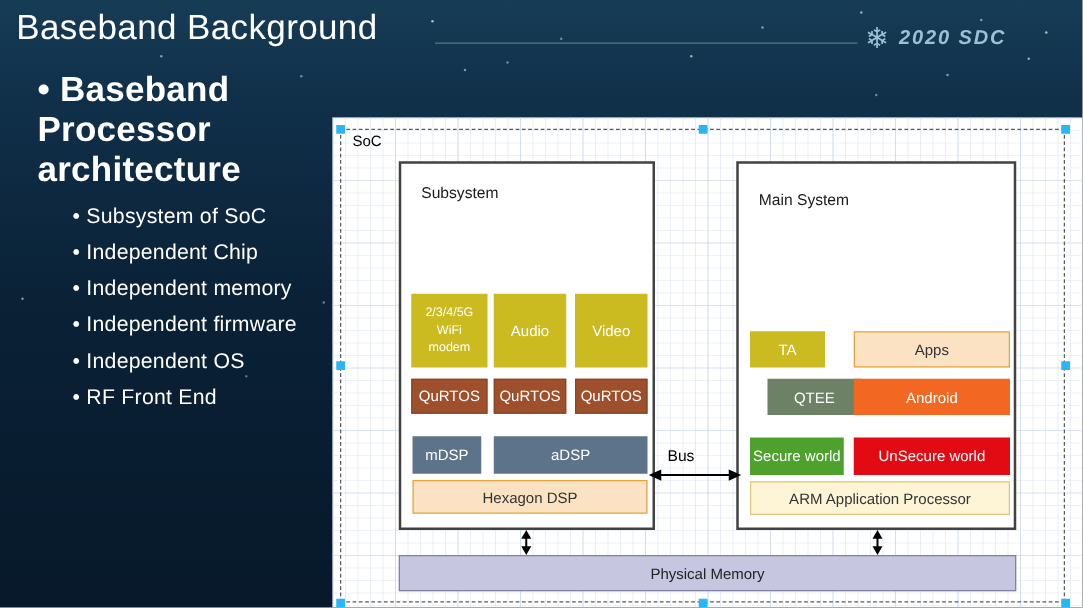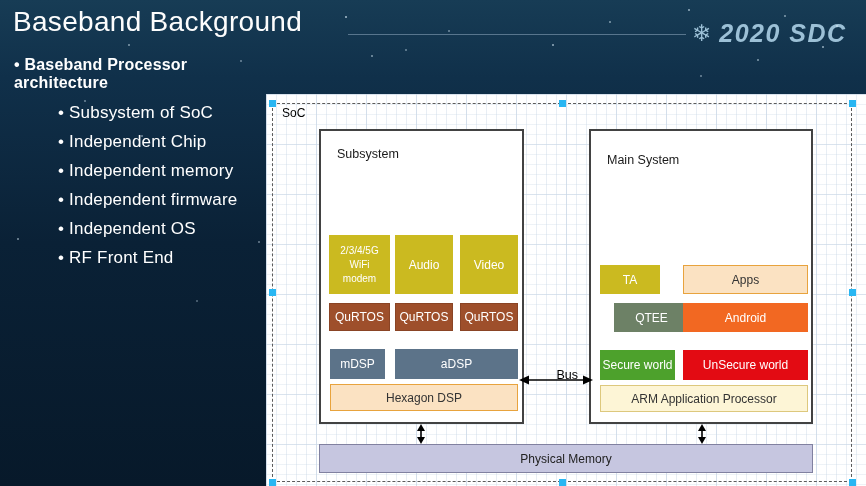--- a/index.html
+++ b/index.html
@@ -10,25 +10,25 @@
   .star { position:absolute; background:#cfe3ef; border-radius:50%; pointer-events:none; }
 
   .page-title { position:absolute; left:13px; top:6px; color:#fdfdfd; font-size:28px;
                 font-weight:400; letter-spacing:.3px; }
   .title-rule { position:absolute; left:348px; top:34px; width:338px; height:1px;
                 background:rgba(170,195,215,.45); }
 
   .logo { position:absolute; left:692px; top:19px; display:flex; align-items:center; gap:8px;
           color:#9cc0d6; }
   .logo .flake { font-size:23px; line-height:1; }
-  .logo .ltext { font-size:25px; font-weight:700; font-style:italic; letter-spacing:1.5px;
+  .logo .ltext { font-size:16px; font-weight:700; font-style:italic; letter-spacing:1.5px;
                  font-family:"Liberation Sans", sans-serif; }
 
   .bullets { position:absolute; left:14px; top:56px; color:#ffffff; width:250px; }
-  .l1 { font-size:16px; font-weight:600; letter-spacing:.2px; }
+  .l1 { font-size:28px; font-weight:600; letter-spacing:.2px;margin-left:16px; }
   .l1::before { content:"• "; }
   .l2 { list-style:none; margin:11px 0 0 44px; }
   .l2 li { font-size:17px; margin-bottom:9px; letter-spacing:.2px; }
   .l2 li::before { content:"• "; }
 
   
   .canvas { position:absolute; left:266px; top:94px; width:600px; height:392px; background:#ffffff;
     background-image:
       linear-gradient(to right, rgba(205,218,232,.45) 1px, transparent 1px),
       linear-gradient(to bottom, rgba(205,218,232,.35) 1px, transparent 1px),
@@ -57,21 +57,21 @@
   .qtee     { background:#6d8166; }
   .android  { background:#f26822; }
   .secure   { background:#4da12c; }
   .unsecure { background:#e30b13; }
   .cream    { background:#fdf5d6; border:1px solid #ddc87d; }
 
   .pm { position:absolute; left:53px; top:350px; width:494px; height:29px; background:#c6c6e0;
         border:1px solid #8181a0; display:flex; align-items:center; justify-content:center;
         font-size:12px; color:#222; }
 
-  .bus-label { position:absolute; left:268px; top:274px; width:44px; text-align:right;
+  .bus-label { position:absolute; left:268px; top:264px; width:44px; text-align:left;
                font-size:12.5px; color:#000; }
   .arrow { position:absolute; }
 </style>
 </head>
 <body>
 
 <div class="page-title">Baseband Background</div>
 <div class="title-rule"></div>
 <div class="logo">
   <span class="flake">❄</span>

